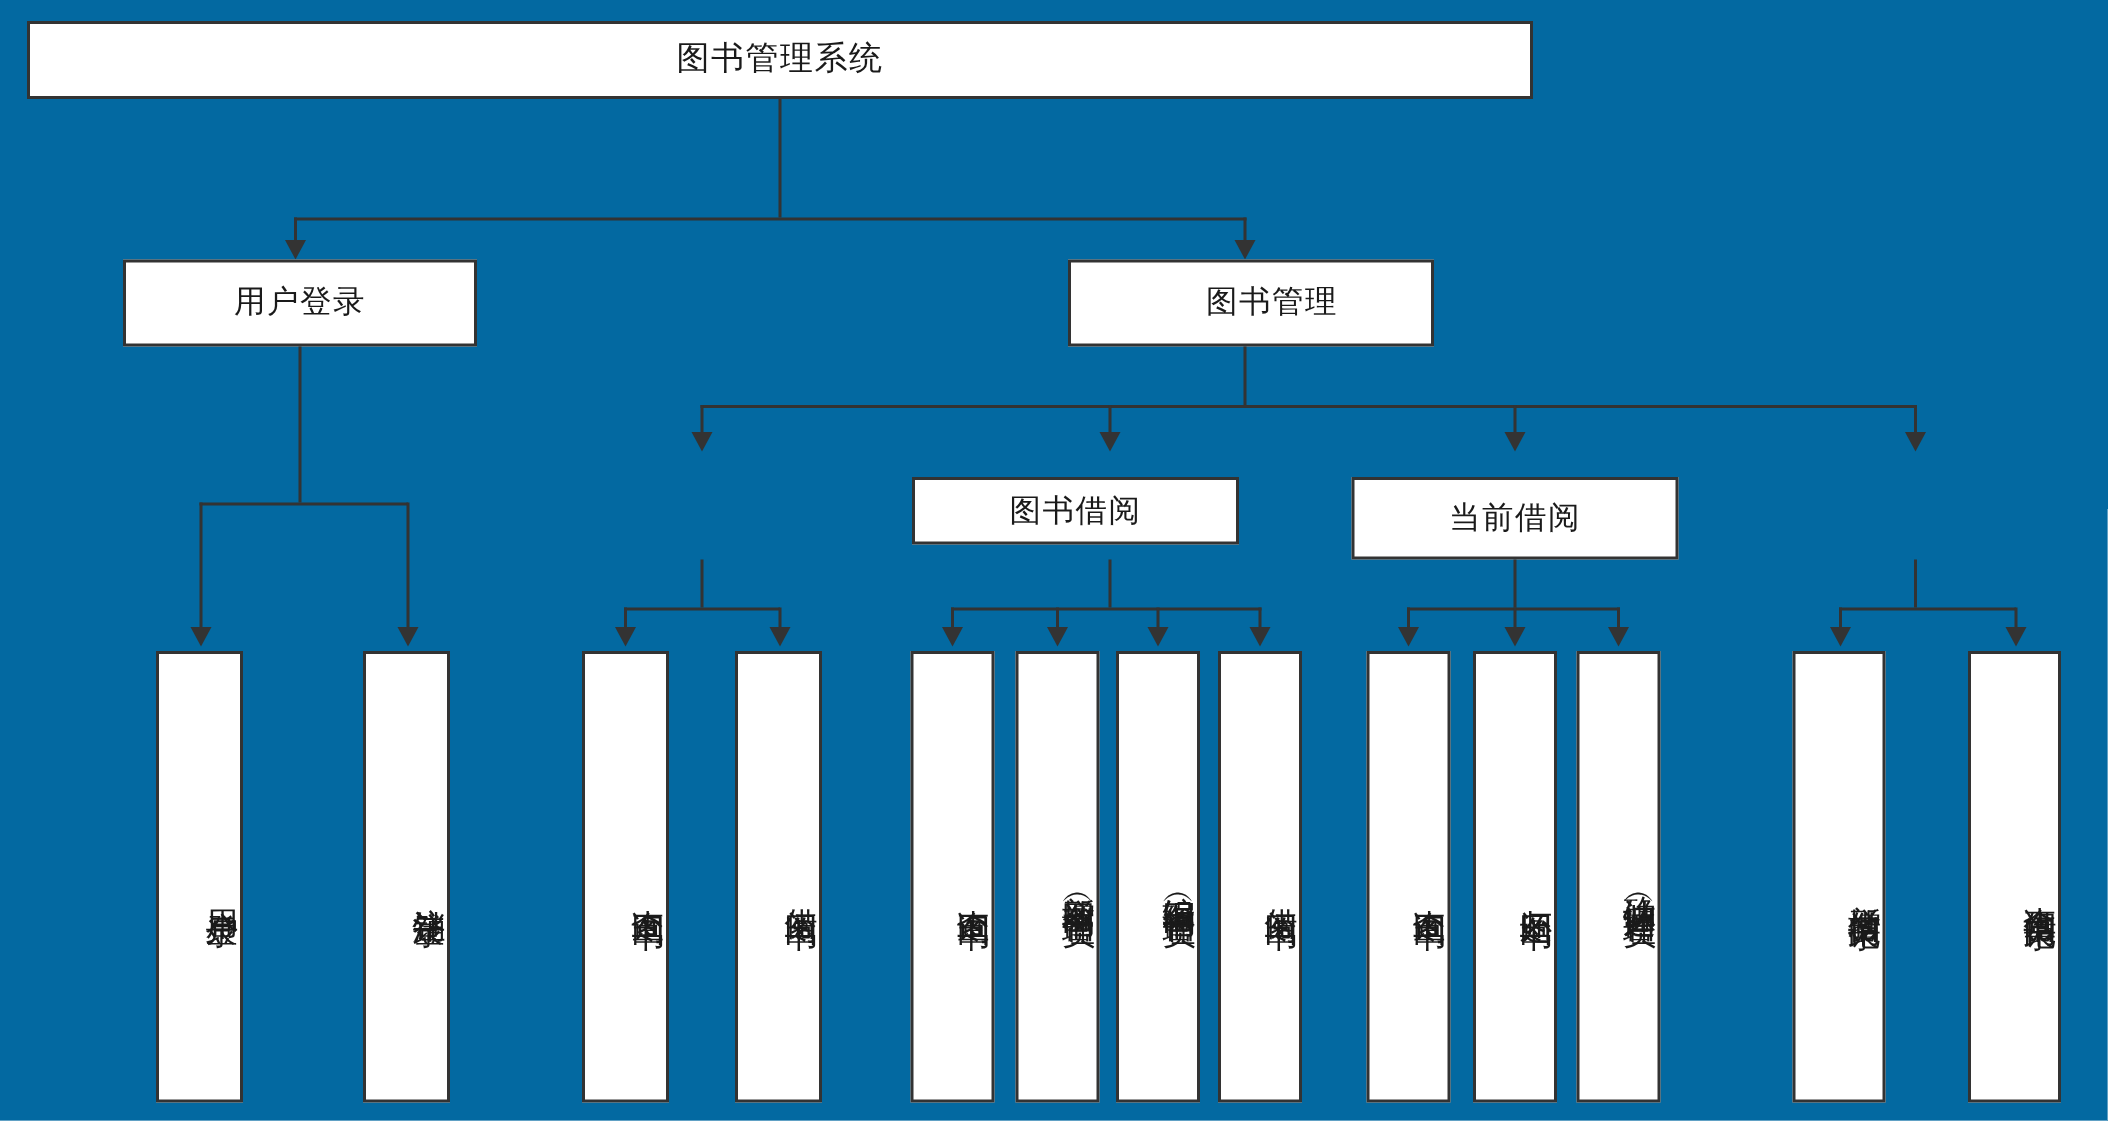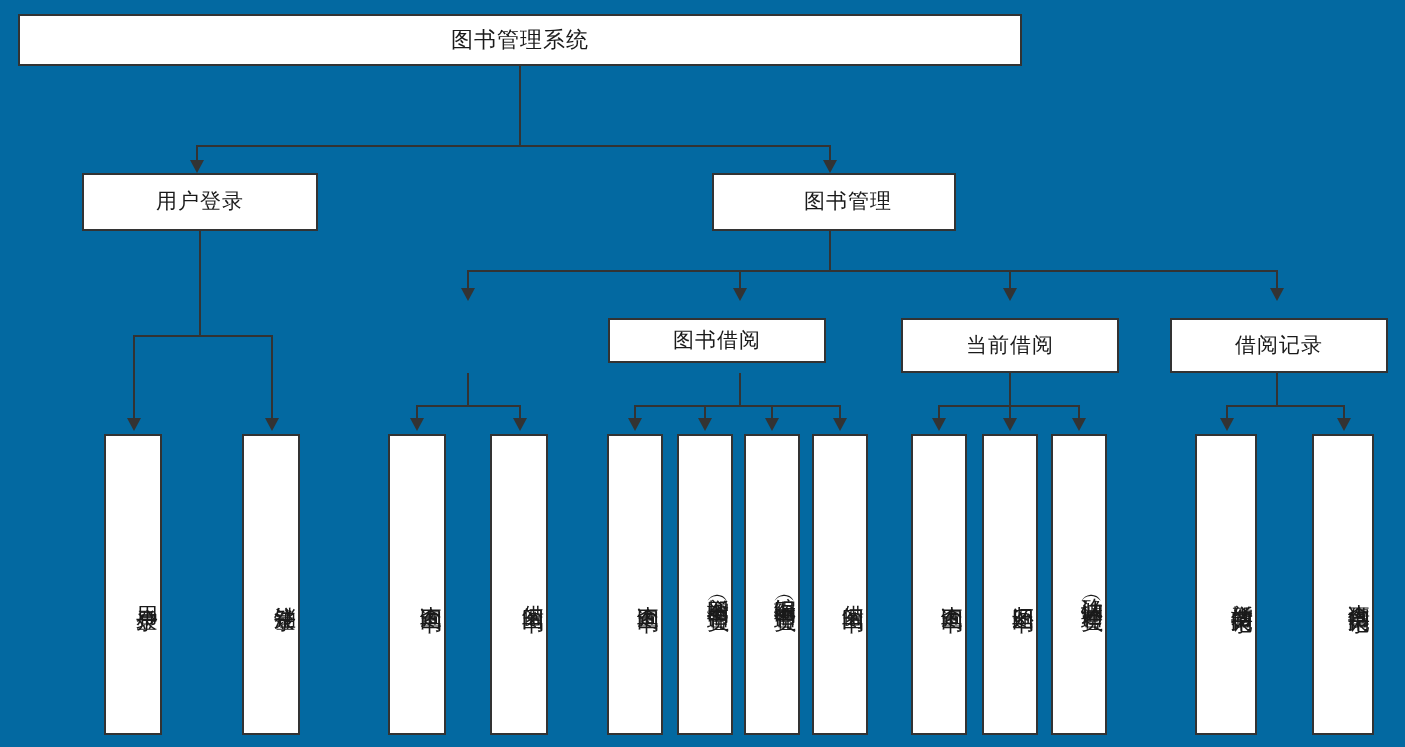--- a/index.html
+++ b/index.html
@@ -101,23 +101,20 @@
   <div class="arrow" style="left:733px;top:288px;"></div>
   <div class="arrow" style="left:1003px;top:288px;"></div>
   <div class="arrow" style="left:1270px;top:288px;"></div>
 
   <div class="node horiz" style="left:608px;top:318px;width:218px;height:45px;">
     <span>图书借阅</span>
   </div>
   <div class="node horiz" style="left:901px;top:318px;width:218px;height:55px;">
     <span>当前借阅</span>
   </div>
-  <div class="node horiz" style="left:1170px;top:318px;width:218px;height:55px;">
-    <span>借阅记录</span>
-  </div>
 
   <div class="vline" style="left:467px;top:373px;height:32px;"></div>
   <div class="hline" style="left:416px;top:405px;width:104px;"></div>
   <div class="vline" style="left:416px;top:405px;height:15px;"></div>
   <div class="vline" style="left:519px;top:405px;height:15px;"></div>
   <div class="arrow" style="left:410px;top:418px;"></div>
   <div class="arrow" style="left:513px;top:418px;"></div>
 
   <div class="vline" style="left:739px;top:373px;height:32px;"></div>
   <div class="hline" style="left:634px;top:405px;width:207px;"></div>

